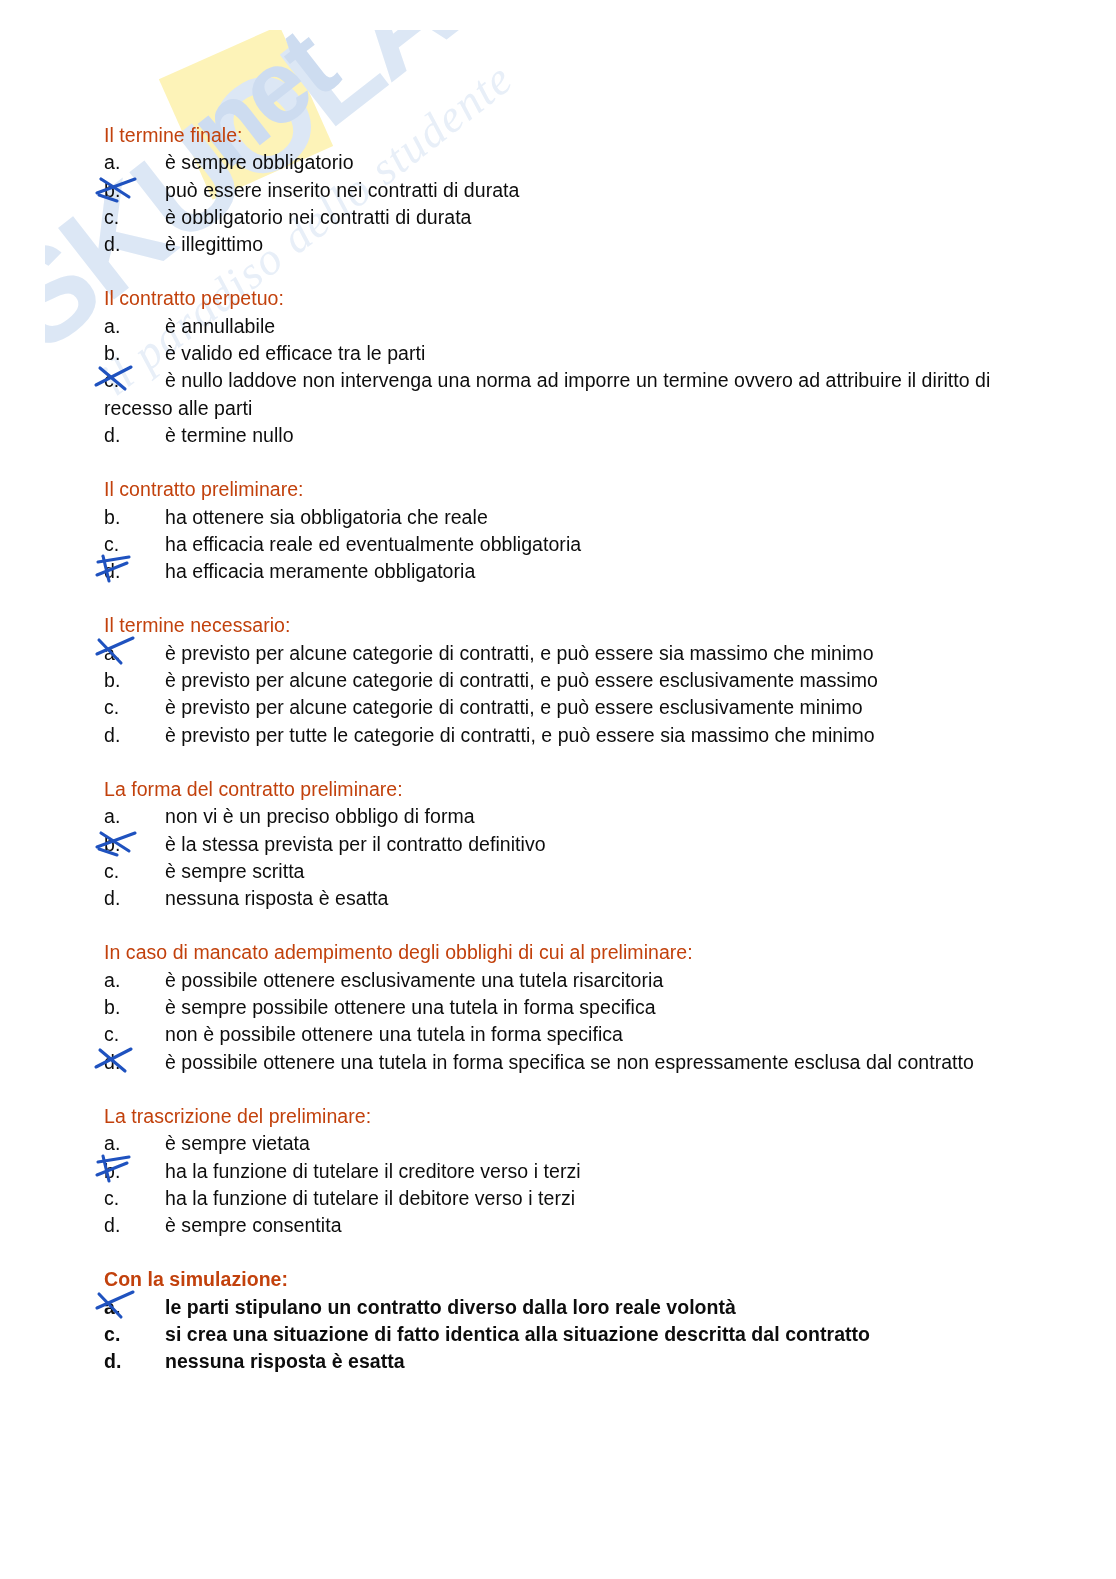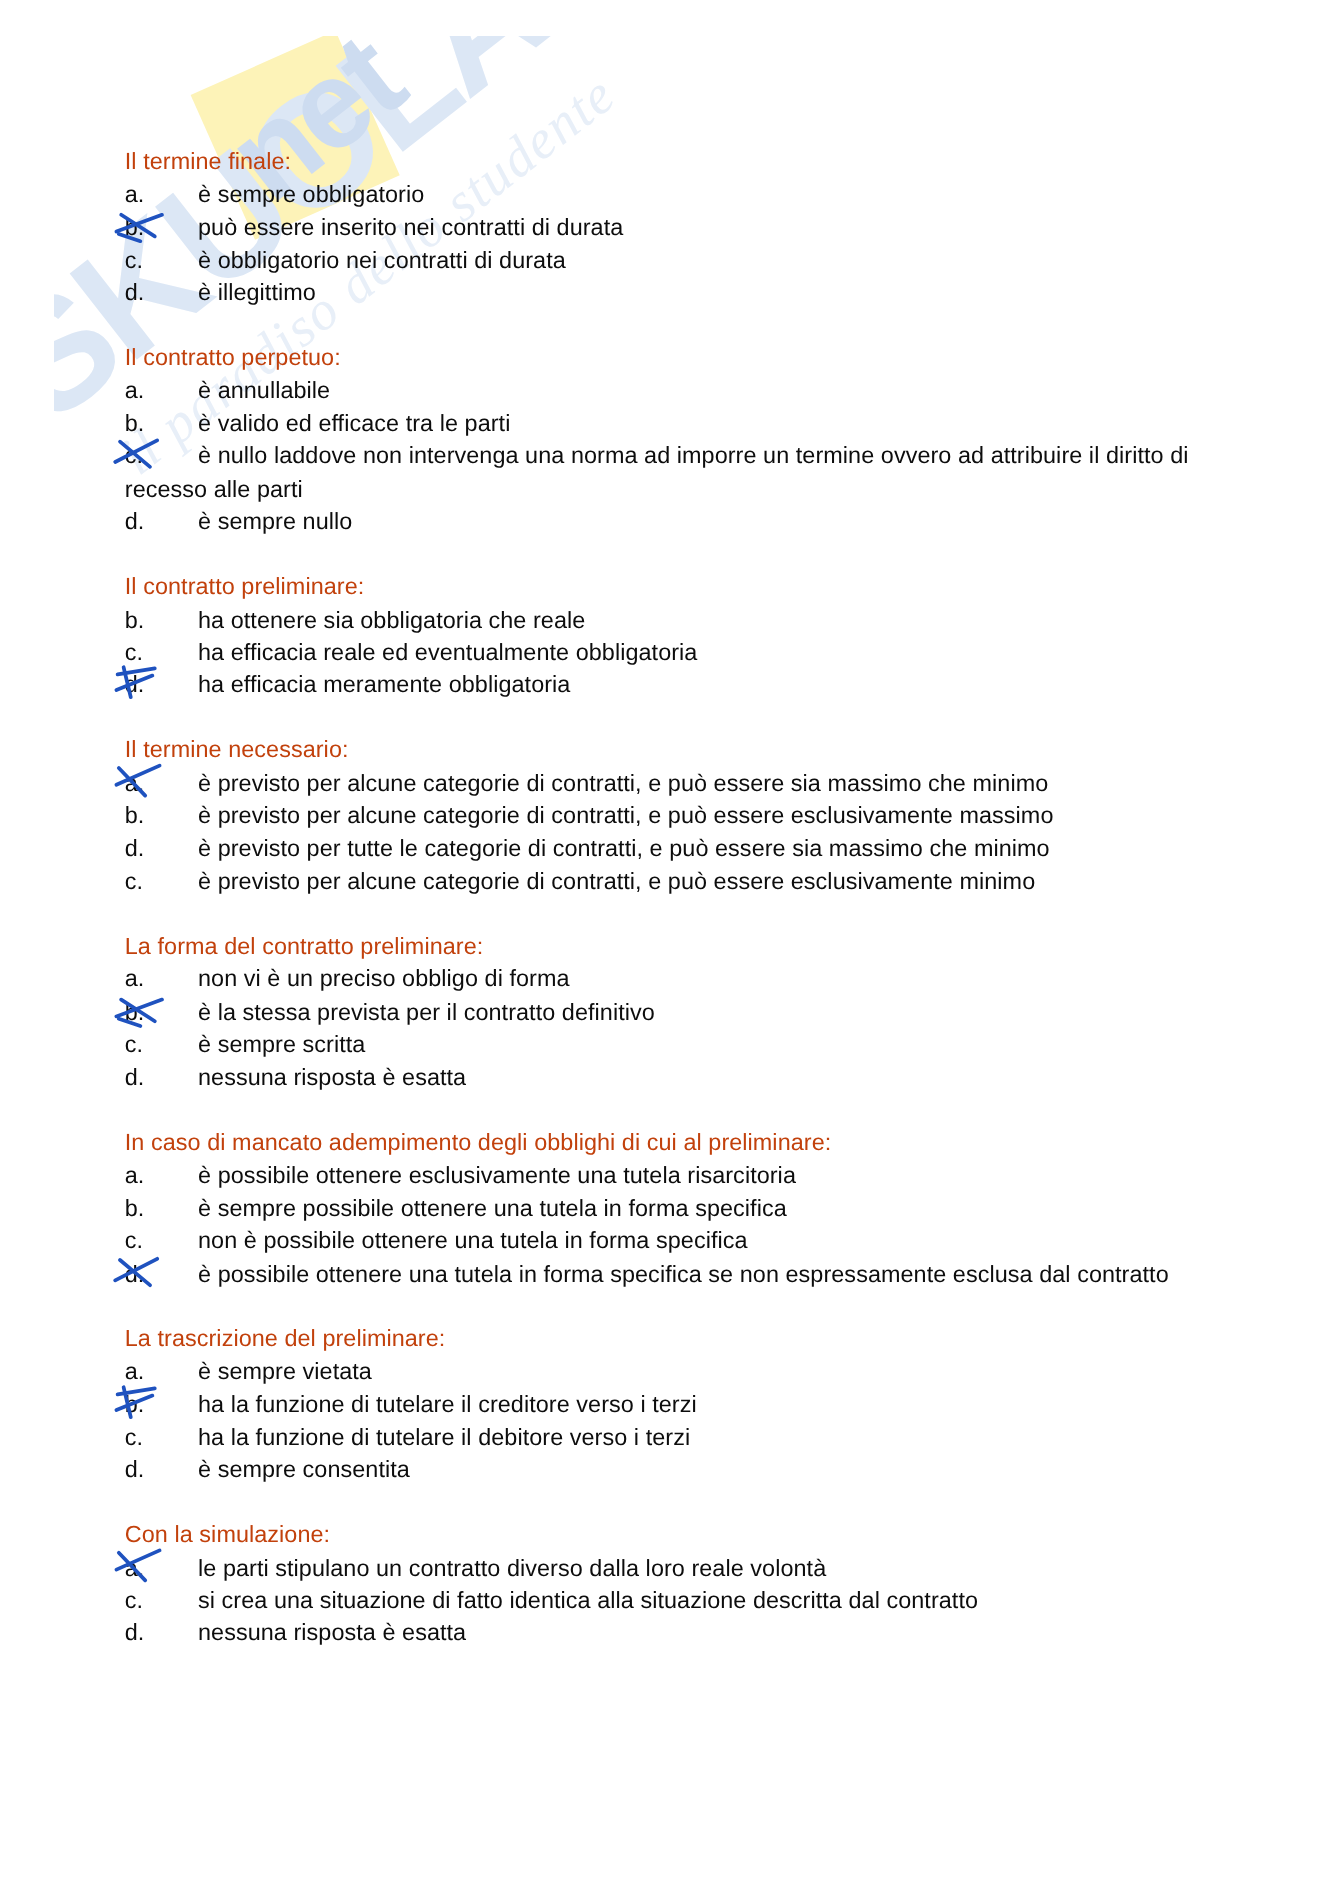--- a/index.html
+++ b/index.html
@@ -32,21 +32,21 @@
 
   
   #content {
     position: absolute;
     left: 104px;
     top: 122px;
     width: 910px;
     z-index: 2;
   }
   .qblock { margin-bottom: 27px; }
-  .qblock:last-child { margin-bottom: 16px; }
+  .qblock:last-child { margin-bottom: 16px; font-weight: bold; }
 
   .q-stem {
     font-size: 19.5px;
     line-height: 27.3px;
     color: #c2410c;
     letter-spacing: 0.05px;
     white-space: pre-wrap;
   }
 
   .opt {
@@ -119,21 +119,21 @@
         <div class="opt"><span class="opt-label">a.</span><span class="opt-text">è annullabile</span></div>
         <div class="opt"><span class="opt-label">b.</span><span class="opt-text">è valido ed efficace tra le parti</span></div>
         <div class="opt"><span class="opt-label">c.</span><span class="opt-text">è nullo laddove non intervenga una norma ad imporre un termine ovvero ad attribuire il diritto di recesso alle parti</span><span class="mark">
             <svg viewBox="0 0 46 34" xmlns="http://www.w3.org/2000/svg">
               <g fill="none" stroke="#1f52bf" stroke-width="3.1" stroke-linecap="round">
                 <path d="M1 22 L36 4"></path>
                 <path d="M5 5 L30 26"></path>
               </g>
             </svg>
           </span></div>
-        <div class="opt"><span class="opt-label">d.</span><span class="opt-text">è sempre nullo</span></div>
+        <div class="opt"><span class="opt-label">d.</span><span class="opt-text">è termine nullo</span></div>
       </div>
       <div class="qblock">
         <div class="q-stem">Il contratto preliminare:</div>
         <div class="opt"><span class="opt-label">b.</span><span class="opt-text">ha ottenere sia obbligatoria che reale</span></div>
         <div class="opt"><span class="opt-label">c.</span><span class="opt-text">ha efficacia reale ed eventualmente obbligatoria</span></div>
         <div class="opt"><span class="opt-label">d.</span><span class="opt-text">ha efficacia meramente obbligatoria</span><span class="mark">
             <svg viewBox="0 0 46 34" xmlns="http://www.w3.org/2000/svg">
               <g fill="none" stroke="#1f52bf" stroke-width="3.1" stroke-linecap="round">
                 <path d="M3 8 L34 3"></path>
                 <path d="M2 21 L32 9"></path>
@@ -146,22 +146,22 @@
         <div class="q-stem">Il termine necessario:</div>
         <div class="opt"><span class="opt-label">a.</span><span class="opt-text">è previsto per alcune categorie di contratti, e può essere sia massimo che minimo</span><span class="mark">
             <svg viewBox="0 0 46 34" xmlns="http://www.w3.org/2000/svg">
               <g fill="none" stroke="#1f52bf" stroke-width="3.1" stroke-linecap="round">
                 <path d="M2 18 L38 2"></path>
                 <path d="M4 4 L26 27"></path>
               </g>
             </svg>
           </span></div>
         <div class="opt"><span class="opt-label">b.</span><span class="opt-text">è previsto per alcune categorie di contratti, e può essere esclusivamente massimo</span></div>
+        <div class="opt"><span class="opt-label">c.</span><span class="opt-text">è previsto per alcune categorie di contratti, e può essere esclusivamente minimo</span></div>
         <div class="opt"><span class="opt-label">d.</span><span class="opt-text">è previsto per tutte le categorie di contratti, e può essere sia massimo che minimo</span></div>
-        <div class="opt"><span class="opt-label">c.</span><span class="opt-text">è previsto per alcune categorie di contratti, e può essere esclusivamente minimo</span></div>
       </div>
       <div class="qblock">
         <div class="q-stem">La forma del contratto preliminare:</div>
         <div class="opt"><span class="opt-label">a.</span><span class="opt-text">non vi è un preciso obbligo di forma</span></div>
         <div class="opt"><span class="opt-label">b.</span><span class="opt-text">è la stessa prevista per il contratto definitivo</span><span class="mark">
             <svg viewBox="0 0 46 34" xmlns="http://www.w3.org/2000/svg">
               <g fill="none" stroke="#1f52bf" stroke-width="3.1" stroke-linecap="round">
                 <path d="M2 20 L40 6"></path>
                 <path d="M6 6 L34 24"></path>
                 <path d="M4 22 L22 28"></path>

